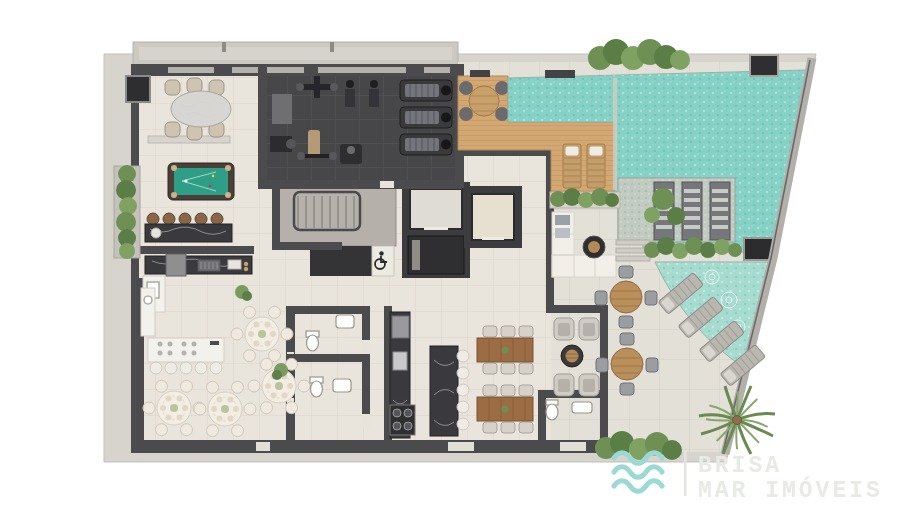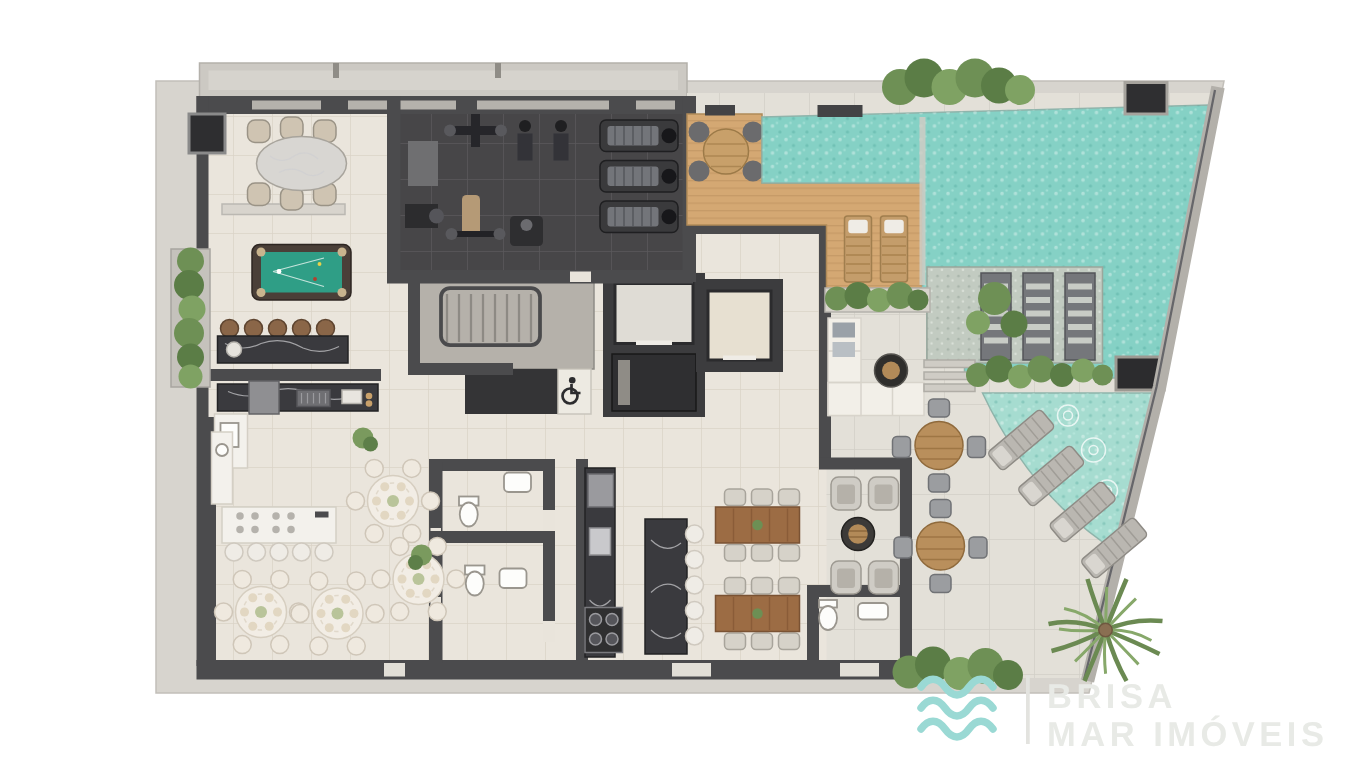--- a/index.html
+++ b/index.html
@@ -1,17 +1,17 @@
 <!DOCTYPE html>
 <html><head>
 <meta charset="utf-8">
 <style>
   html,body{margin:0;padding:0;background:#ffffff;}
   .stage{position:relative;width:900px;height:506px;background:#ffffff;overflow:hidden;
-         font-family:Liberation Sans, sans-serif;}
+         font-family:Liberation Mono, monospace;}
   svg{display:block}
   .wall{fill:#4B4B4D;}
   .wallLight{fill:#B5B2AC;}
   .fixture{fill:#FDFDFB;stroke:#9A968E;stroke-width:1.2;}
   .counterWhite{fill:#F3F1EC;stroke:#D4CFC5;stroke-width:1;}
   .marbleDark{fill:#3A3A3E;stroke:#232325;stroke-width:1;}
   .vein{stroke:#CFCFD2;stroke-width:.8;fill:none;opacity:.7;}
   .brand-line{font-weight:bold;font-size:23px;letter-spacing:3px;}
 </style>
 </head>

